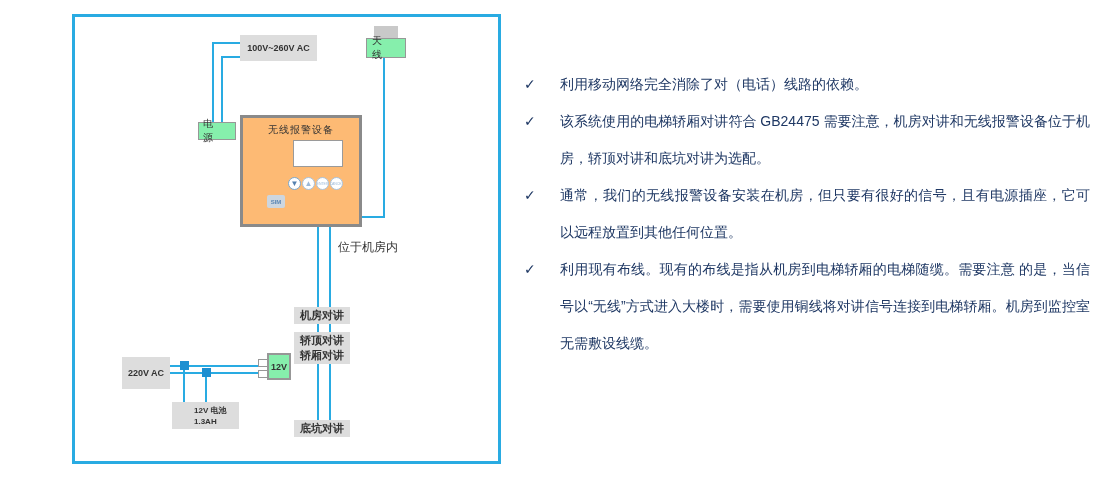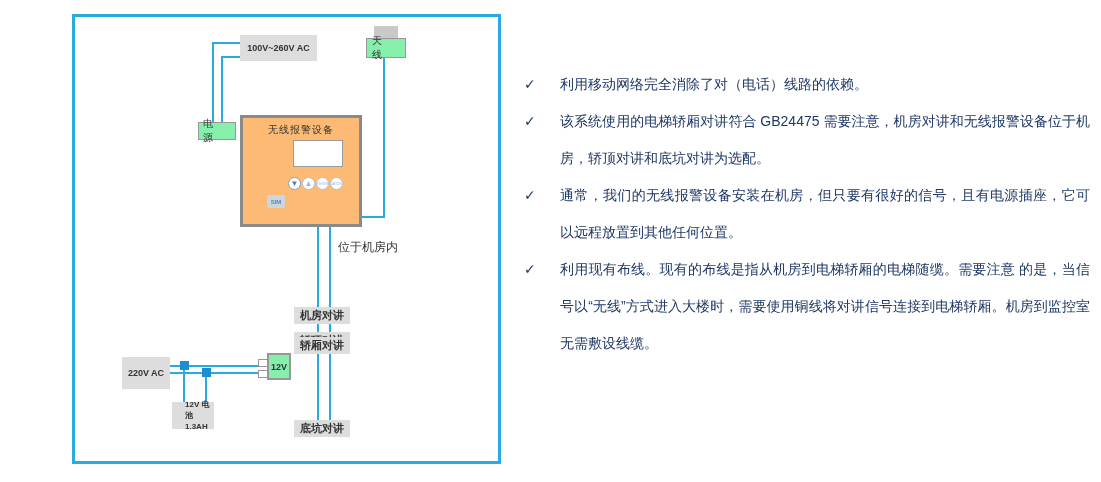--- a/index.html
+++ b/index.html
@@ -38,28 +38,28 @@
   .btn-txt { color:#9cb9d8; font-size:3.5px; }
   .sim-chip { position:absolute; left:24px; top:77px; width:18px; height:13px;
               background:#cdd6df; border-radius:2px; display:flex; align-items:center;
               justify-content:center; font-size:6px; font-weight:bold; color:#5b87b5; }
 
   .loc-note { position:absolute; left:338px; top:239px; font-size:12px; color:#333; }
 
   .intercom { width:56px; height:17px; font-size:11px; }
   .machine-room { left:294px; top:275px;margin-top:32px; }
   .car-top { left:294px; top:332px; }
-  .car { left:294px; top:337px; }
+  .car { left:294px; top:347px; }
   .pit { left:294px; top:420px; }
 
   .ac220 { left:122px; top:357px; width:48px; height:32px; font-size:9px; }
   .psu { left:267px; top:353px; width:24px; height:27px; font-size:9px; font-weight:bold; border-width:2px; }
   .psu-tab { position:absolute; width:10px; height:8px; background:#fff; border:1px solid #979797; }
-  .battery { left:172px; top:402px; width:42px; height:27px; font-size:8px;
-             flex-direction:column; align-items:flex-start; justify-content:center; padding-left:13px; line-height:11px; }
+  .battery { left:172px; top:402px; width:67px; height:27px; font-size:8px;
+             flex-direction:column; align-items:flex-start; justify-content:center; padding-left:22px; line-height:11px; }
 
   
   .notes { position:absolute; left:524px; top:66px; width:566px; color:#1F3864; }
   .note-item { display:flex; }
   .note-marker { width:36px; font-size:14px; line-height:37px; flex:0 0 36px; }
   .note-text { width:530px; font-size:14px; line-height:37px; text-align:justify; }
 </style>
 </head>
 <body>
 

